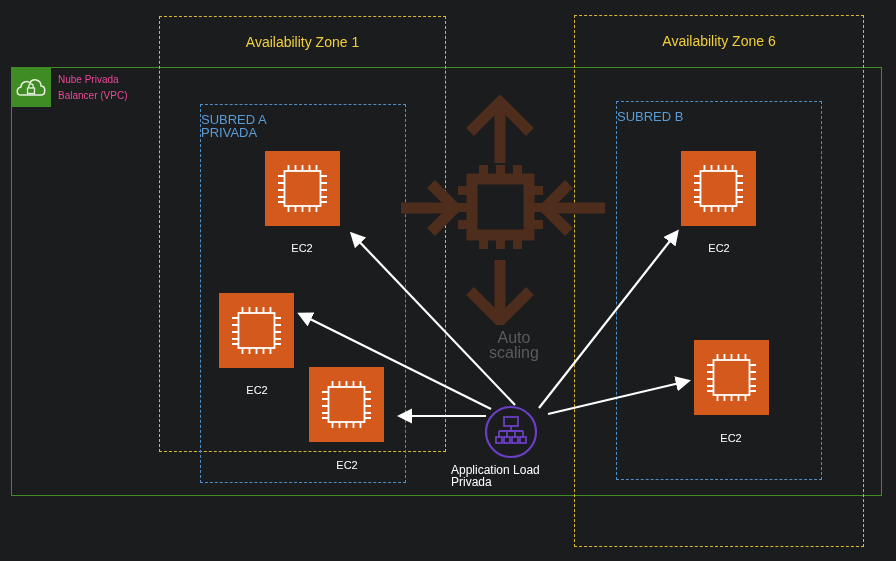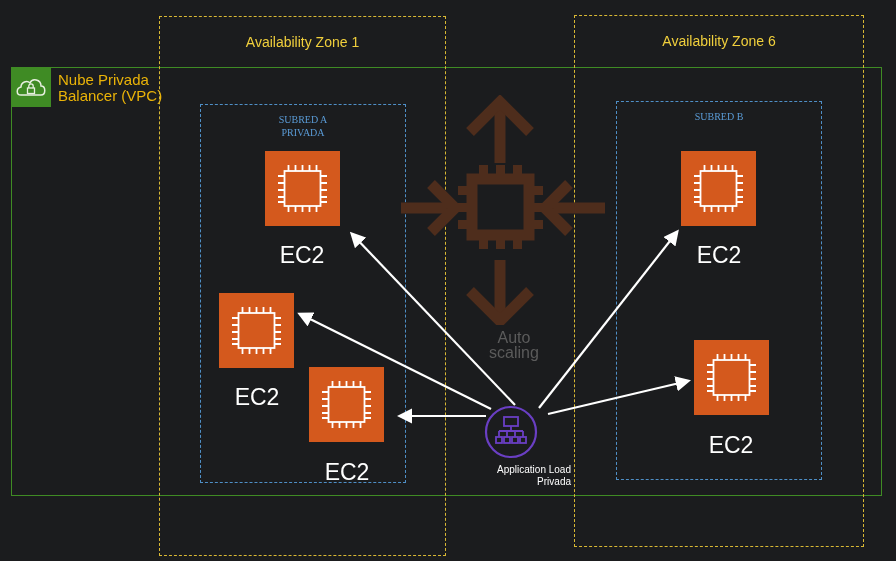--- a/index.html
+++ b/index.html
@@ -3,46 +3,46 @@
 <meta charset="utf-8">
 <style>
   html, body { margin:0; padding:0; }
   body { width:896px; height:561px; background:#1b1c1e; position:relative; overflow:hidden;
          font-family:"Liberation Sans", sans-serif; }
   .abs { position:absolute; }
   .az { border:1px dashed #d9b834; box-sizing:border-box; }
   .az-label { position:absolute; left:0; right:0; top:17px; text-align:center; color:#f0cf3c; font-size:14px; }
   .vpc { border:1px solid #3f8b24; box-sizing:border-box; }
   .vpc-icon { position:absolute; left:11px; top:67px; width:40px; height:40px; background:#3f8b24; }
-  .vpc-label { position:absolute; left:58px; top:72px; color:#eab308; font-size:15px; line-height:16px; }
+  .vpc-label { position:absolute; left:58px; top:72px; color:#ec4899; font-size:10px; line-height:16px; }
   .subnet { border:1px dashed #4f8fc7; box-sizing:border-box; }
-  .subnet-label { position:absolute; left:0; right:0; top:8px; text-align:center; color:#5a9bd6; font-size:10px; line-height:13px;font-family:Liberation Serif, serif; }
+  .subnet-label { position:absolute; left:0; right:0; top:8px; text-align:left; color:#5a9bd6; font-size:13px; line-height:13px; }
   .ec2 { position:absolute; width:75px; height:75px; background:#d4591d; }
   .ec2 svg { position:absolute; left:0; top:0; }
-  .ec2-label { position:absolute; color:#ffffff; font-size:23px; text-align:center; width:80px; }
+  .ec2-label { position:absolute; color:#ffffff; font-size:11px; text-align:center; width:80px; }
   .as-label { position:absolute; color:#5b5b5b; font-size:16px; text-align:center; line-height:15px; width:80px; }
-  .alb-label { position:absolute; color:#ffffff; font-size:10px; text-align:right; line-height:12px; width:120px; }
+  .alb-label { position:absolute; color:#ffffff; font-size:12px; text-align:left; line-height:12px; width:120px; }
 </style>
 </head>
 <body>
 
 <div class="abs vpc" style="left:11px;top:67px;width:871px;height:429px;"></div>
 <div class="vpc-icon">
   <svg width="40" height="40" viewBox="0 0 40 40">
     <path d="M10 28 C5 28 5 21 10 20 C10 15 16 13 19 16 C21 11 30 12 30 19 C35 19 35 28 30 28 Z" fill="none" stroke="#e8f0e0" stroke-width="1.5"></path>
     <rect x="16.5" y="21" width="7" height="5.5" fill="none" stroke="#e8f0e0" stroke-width="1.3"></rect>
     <path d="M17.8 21 V19 a2.2 2.2 0 0 1 4.4 0 V21" fill="none" stroke="#e8f0e0" stroke-width="1.3"></path>
   </svg>
 </div>
 <div class="vpc-label">
   <div>Nube Privada</div>
   <div>Balancer (VPC)</div>
 </div>
 
-<div class="abs az" style="left:159px;top:16px;width:287px;height:540px;">
+<div class="abs az" style="left:159px;top:16px;width:287px;height:436px;">
   <div class="az-label">Availability Zone 1</div>
 </div>
 <div class="abs az" style="left:574px;top:15px;width:290px;height:532px;">
   <div class="az-label">Availability Zone 6</div>
 </div>
 
 <div class="abs subnet" style="left:200px;top:104px;width:206px;height:379px;">
   <div class="subnet-label">
     <div>SUBRED A</div>
     <div>PRIVADA</div>

